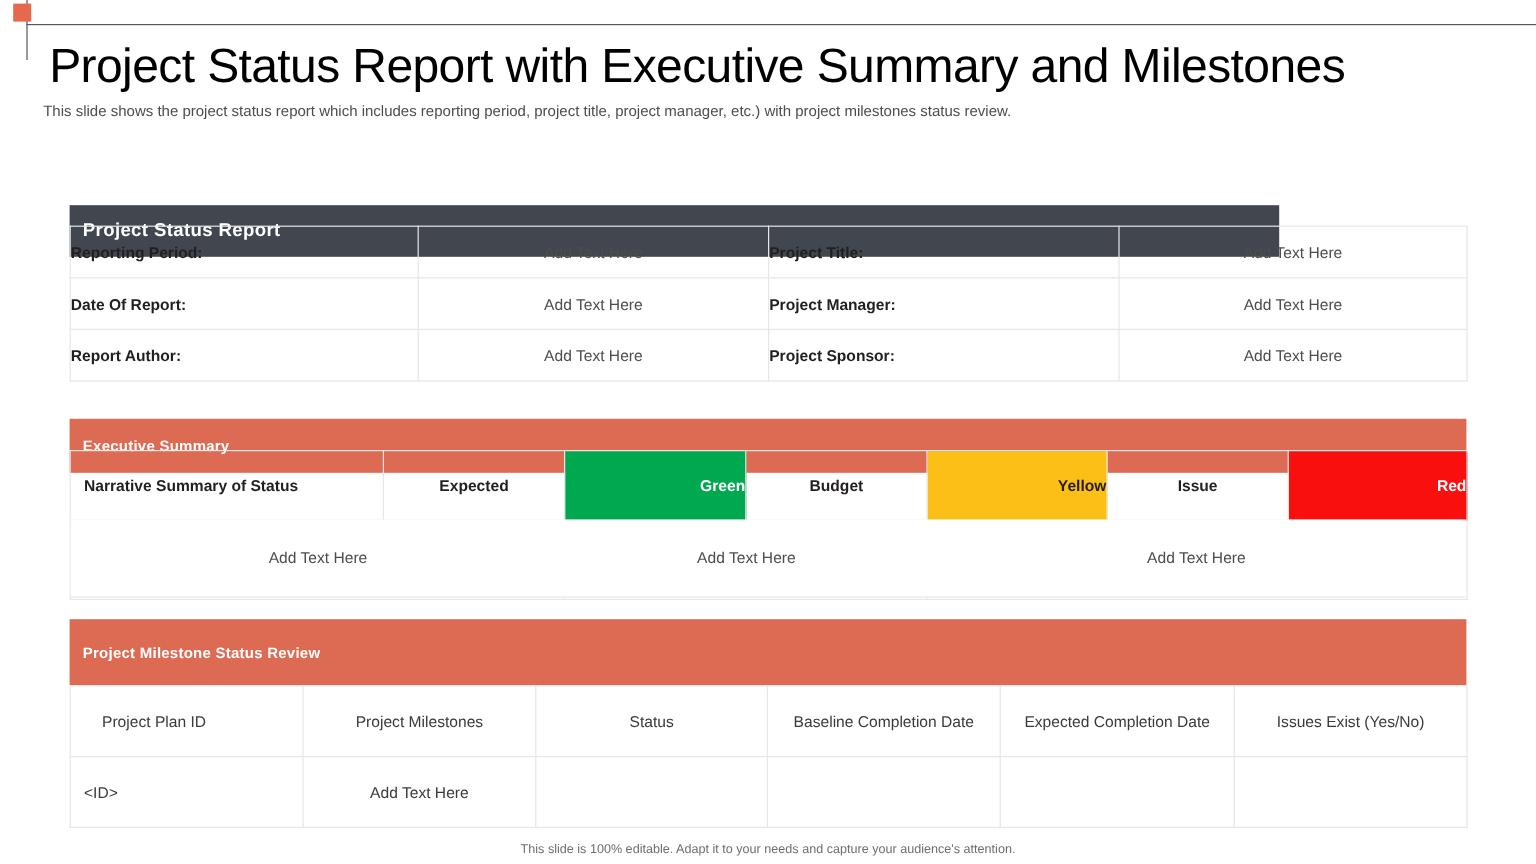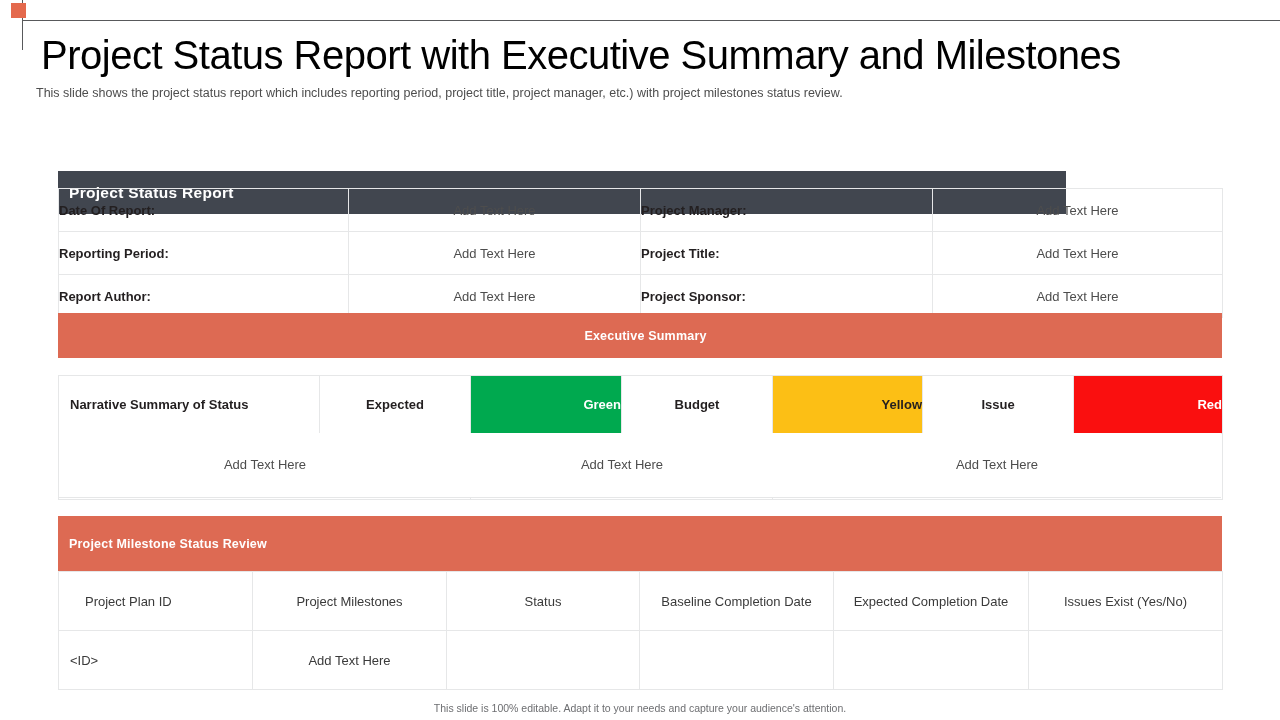--- a/index.html
+++ b/index.html
@@ -186,41 +186,41 @@
 
 <table class="tbl" style="left:58px; top:188px; width:1164px;">
   <colgroup>
     <col style="width:290px">
       <col style="width:292px">
       <col style="width:292px">
       <col style="width:290px">
   </colgroup>
   <tbody>
     <tr>
+      <td class="psr-label" style="height:42px">Reporting Period:</td>
+      <td class="psr-value">Add Text Here</td>
+      <td class="psr-label">Project Title:</td>
+      <td class="psr-value">Add Text Here</td>
+    </tr>
+    <tr>
       <td class="psr-label" style="height:42px">Date Of Report:</td>
       <td class="psr-value">Add Text Here</td>
       <td class="psr-label">Project Manager:</td>
-      <td class="psr-value">Add Text Here</td>
-    </tr>
-    <tr>
-      <td class="psr-label" style="height:42px">Reporting Period:</td>
-      <td class="psr-value">Add Text Here</td>
-      <td class="psr-label">Project Title:</td>
       <td class="psr-value">Add Text Here</td>
     </tr>
     <tr>
       <td class="psr-label" style="height:42px">Report Author:</td>
       <td class="psr-value">Add Text Here</td>
       <td class="psr-label">Project Sponsor:</td>
       <td class="psr-value">Add Text Here</td>
     </tr>
   </tbody>
 </table>
 
-<div class="bar-salmon" style="left:58px; top:313px; width:1164px; height:45px;justify-content:center;">
+<div class="bar-salmon" style="left:58px; top:349px; width:1164px; height:45px;">
   <span>Executive Summary</span>
 </div>
 
 <table class="tbl" style="left:58px; top:375px; width:1164px;">
   <colgroup>
     <col style="width:261px">
       <col style="width:151px">
       <col style="width:151px">
     <col style="width:151px">
       <col style="width:150px">

